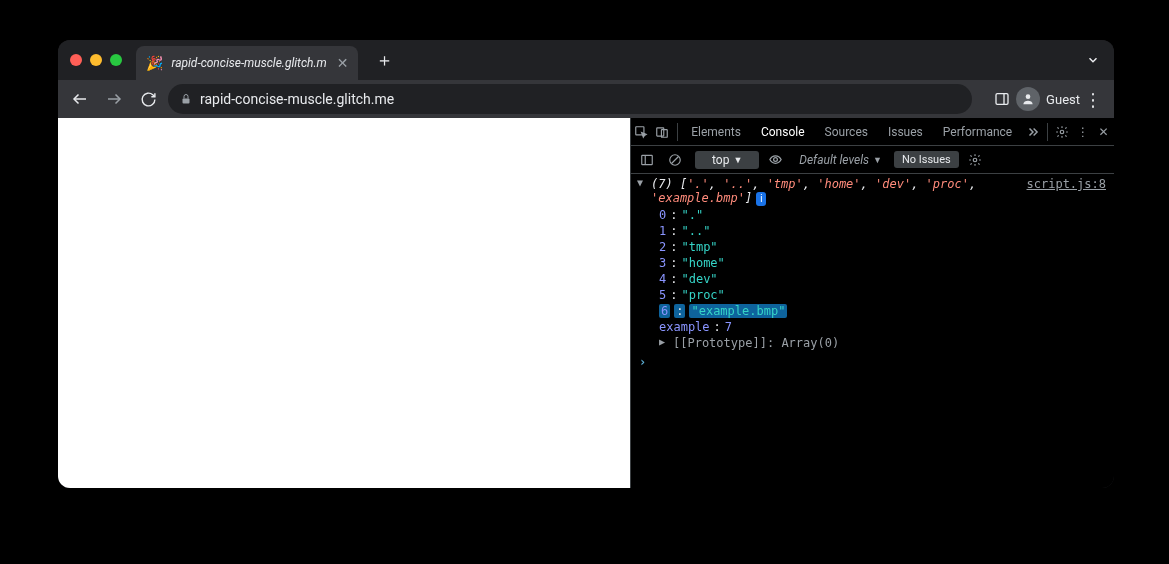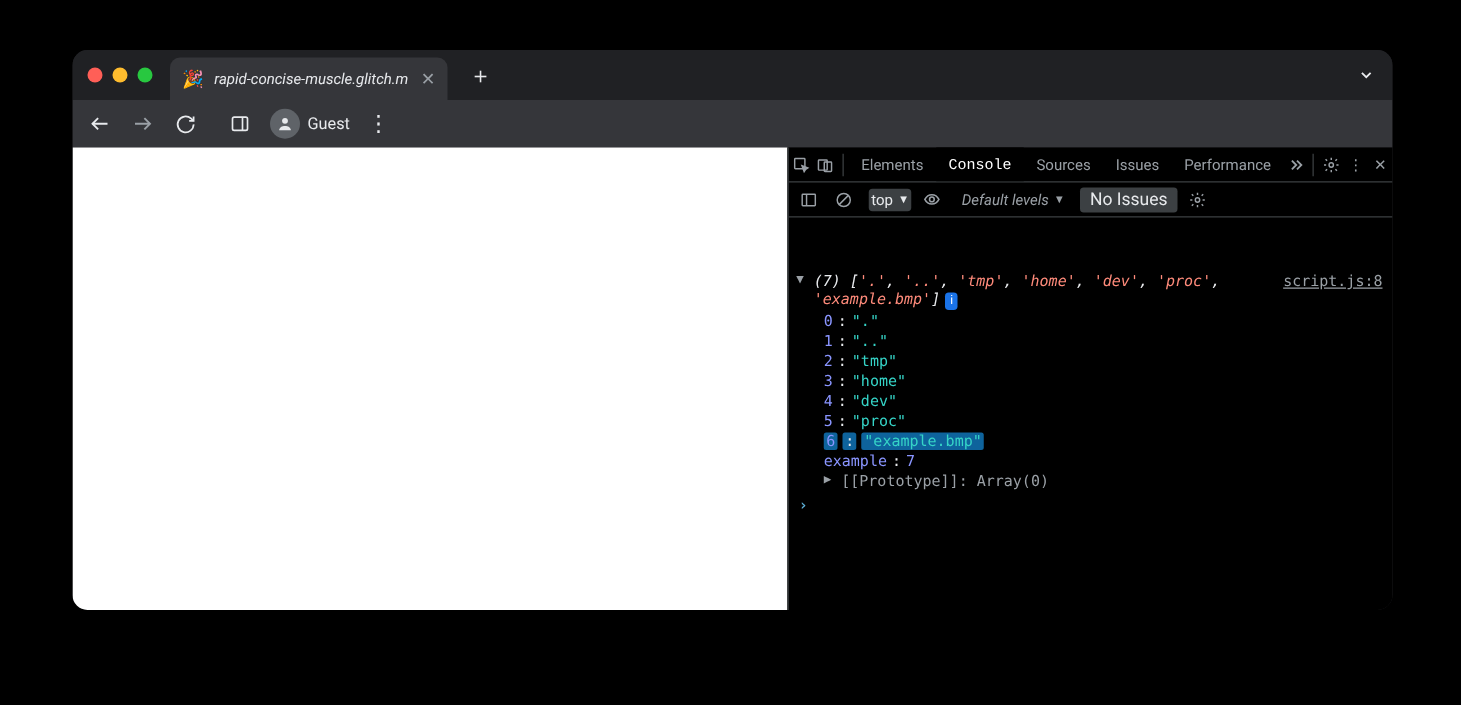--- a/index.html
+++ b/index.html
@@ -79,21 +79,21 @@
     border-radius: 16px;
     height: 30px;
     display: flex;
     align-items: center;
     padding: 0 12px;
     color: #e8eaed;
     gap: 8px;
     font-size: 14px;
   }
   .addr .lock { font-size: 12px; color: #9aa0a6; }
-  .toolbar-right { display:flex; align-items:center; gap:10px; margin-left:10px; }
+  .toolbar-right { display:flex; align-items:center; margin-left:10px; }
   .guest-chip {
     display:flex; align-items:center; gap:6px; color:#e8eaed; cursor:pointer;
   }
   .avatar {
     width: 24px; height:24px; border-radius:50%; background:#5f6368;
     display:flex; align-items:center; justify-content:center; color:#fff; font-size:14px;
   }
   .kebab { color:#e8eaed; cursor:pointer; font-size:18px; padding:0 4px; }
   .content {
     flex: 1;
@@ -115,44 +115,43 @@
   .dt-tabs {
     display:flex; align-items:center; height:28px; border-bottom:1px solid #3c4043;
     font-size: 12px; color:#9aa0a6;
   }
   .dt-tabs .icon {
     width: 28px; display:flex; align-items:center; justify-content:center; height:100%;
     cursor:pointer;
   }
   .dt-tabs .sep { width:1px; height:18px; background:#3c4043; margin:0 4px; }
   .dt-tab { padding: 0 10px; height:100%; display:flex; align-items:center; cursor:pointer; }
-  .dt-tab.active { background:#000; color:#fff;font-family:Liberation Mono, monospace; }
+  .dt-tab.active { background:#000; color:#fff; }
   .dt-tabs .spacer { flex:1; }
   .dt-subbar {
     display:flex; align-items:center; height:28px; border-bottom:1px solid #3c4043;
     font-size:12px; color:#9aa0a6; gap:4px; padding: 0 4px;
   }
   .dt-subbar .icon { width:24px; display:flex; align-items:center; justify-content:center; cursor:pointer; }
   .ctx {
     display:flex; align-items:center; gap:4px; background:#3c4043;
-    border-radius: 3px; padding: 2px 2px; color:#e8eaed; cursor:pointer;
+    border-radius: 3px; padding: 2px 17px; color:#e8eaed; cursor:pointer;
   }
   .filter-input {
     flex:1; background:#202124; border:1px solid #3c4043; color:#e8eaed;
     height:20px; border-radius:3px; padding:0 6px; font-size:12px;
   }
   .levels { display:flex; align-items:center; gap:4px; cursor:pointer; padding:0 4px; white-space:nowrap;font-style:italic; }
   .issues-chip {
     background:#3c4043; color:#e8eaed; border-radius:3px; padding:2px 8px;
-    font-size:14px; cursor:pointer; white-space:nowrap;
+    font-size:11px; cursor:pointer; white-space:nowrap;
   }
   .console-body {
     flex:1; overflow:auto; font-family: Menlo, Consolas, monospace; font-size:12px;
     padding: 2px 0 8px 0;
-    margin-top: 41px;
   }
   .log-row { display:flex; padding: 1px 8px 1px 6px; align-items:flex-start; gap:4px; }
   .arrow { color:#9aa0a6; width:10px; cursor:pointer; user-select:none; font-size:10px; }
   .arrow.down::before { content:"▼"; }
   .arrow.right::before { content:"▶"; }
   .summary { flex:1; color:#e8eaed; font-style: italic; }
   .summary .str { color:#ff8b7b; }
   .info-badge {
     background:#1a73e8; color:#fff; border-radius:3px; font-size:10px;
     padding:0 4px; margin-left:4px; font-style:normal; display:inline-block;
@@ -211,20 +210,29 @@
           <line x1="4" y1="12" x2="20" y2="12"></line>
           <polyline points="14 6 20 12 14 18"></polyline>
         </svg>
     </div>
     <div class="nav-btn">
       <svg width="17" height="17" viewBox="0 0 24 24" fill="none" stroke="#e8eaed" stroke-width="2">
           <path d="M21 12a9 9 0 1 1-3-6.7L21 8"></path>
           <polyline points="21 3 21 8 16 8"></polyline>
         </svg>
     </div>
+    <div class="addr">
+      <span class="lock">
+        <svg width="12" height="12" viewBox="0 0 24 24" fill="#9aa0a6">
+            <rect x="5" y="11" width="14" height="10" rx="2"></rect>
+            <path d="M8 11V7a4 4 0 0 1 8 0v4" fill="none" stroke="#9aa0a6" stroke-width="2"></path>
+          </svg>
+      </span>
+      <span>rapid-concise-muscle.glitch.me</span>
+    </div>
     <div class="toolbar-right">
       <div class="nav-btn">
         <svg width="16" height="16" viewBox="0 0 24 24" fill="none" stroke="#e8eaed" stroke-width="2">
             <rect x="3" y="4" width="18" height="16" rx="2"></rect>
             <line x1="15" y1="4" x2="15" y2="20"></line>
           </svg>
       </div>
       <div class="guest-chip">
         <div class="avatar">
           <svg width="14" height="14" viewBox="0 0 24 24" fill="#e8eaed">

